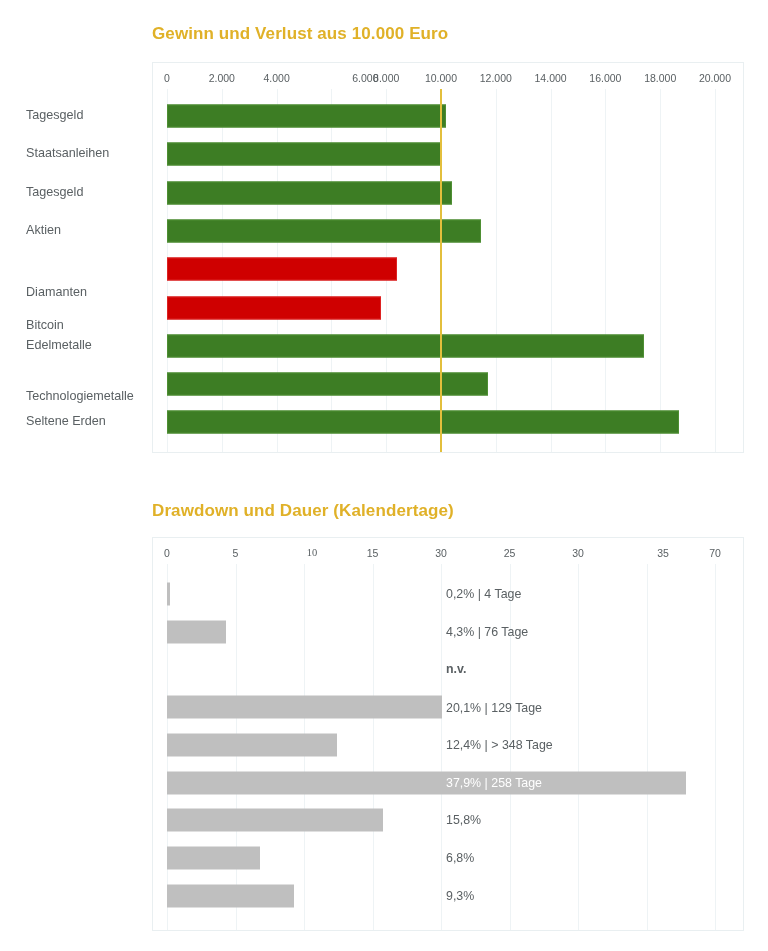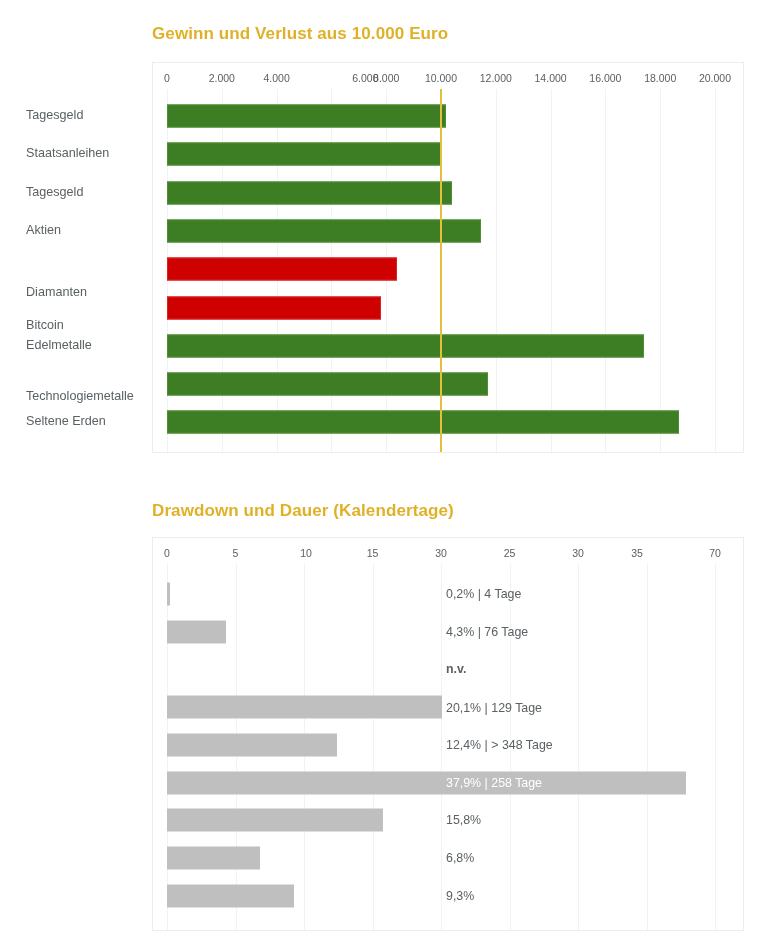--- a/index.html
+++ b/index.html
@@ -172,31 +172,31 @@
 
 <div class="chart-block" id="block-2">
   <div class="chart-title">Drawdown und Dauer (Kalendertage)</div>
   <div class="cat-axis" id="cats-2"></div>
   <div class="panel" id="panel-2">
     <div class="plot" id="plot-2">
         <div class="tick-label" style="left: 14px;">0</div>
         <div class="gridline first" style="left: 14px; top: 26px; height: 366px;"></div>
         <div class="tick-label" style="left: 82.5px;">5</div>
         <div class="gridline" style="left: 82.5px; top: 26px; height: 366px;"></div>
-        <div class="tick-label" style="left: 153px;">10</div>
+        <div class="tick-label" style="left: 159px; font-family: Liberation Serif, serif;">10</div>
         <div class="gridline" style="left: 151px; top: 26px; height: 366px;"></div>
         <div class="tick-label" style="left: 219.5px;">15</div>
         <div class="gridline" style="left: 219.5px; top: 26px; height: 366px;"></div>
         <div class="tick-label" style="left: 288px;">30</div>
         <div class="gridline" style="left: 288px; top: 26px; height: 366px;"></div>
         <div class="tick-label" style="left: 356.5px;">25</div>
         <div class="gridline" style="left: 356.5px; top: 26px; height: 366px;"></div>
         <div class="tick-label" style="left: 425px;">30</div>
         <div class="gridline" style="left: 425px; top: 26px; height: 366px;"></div>
-        <div class="tick-label" style="left: 484px;">35</div>
+        <div class="tick-label" style="left: 510px;">35</div>
         <div class="gridline" style="left: 493.5px; top: 26px; height: 366px;"></div>
         <div class="tick-label" style="left: 562px;">70</div>
         <div class="gridline" style="left: 562px; top: 26px; height: 366px;"></div>
         <div class="bar grey" style="left: 14px; width: 2.74px; top: 56px;"></div>
         <div class="value-label" style="left: 293px; top: 56px;">0,2% | 4 Tage</div>
         <div class="bar grey" style="left: 14px; width: 58.91px; top: 93.7px;"></div>
         <div class="value-label" style="left: 293px; top: 93.7px;">4,3% | 76 Tage</div>
         <div class="value-label" style="left: 293px; top: 131.4px; font-weight: bold;">n.v.</div>
         <div class="bar grey" style="left: 14px; width: 275.37px; top: 169.1px;"></div>
         <div class="value-label" style="left: 293px; top: 170px;">20,1% | 129 Tage</div>

